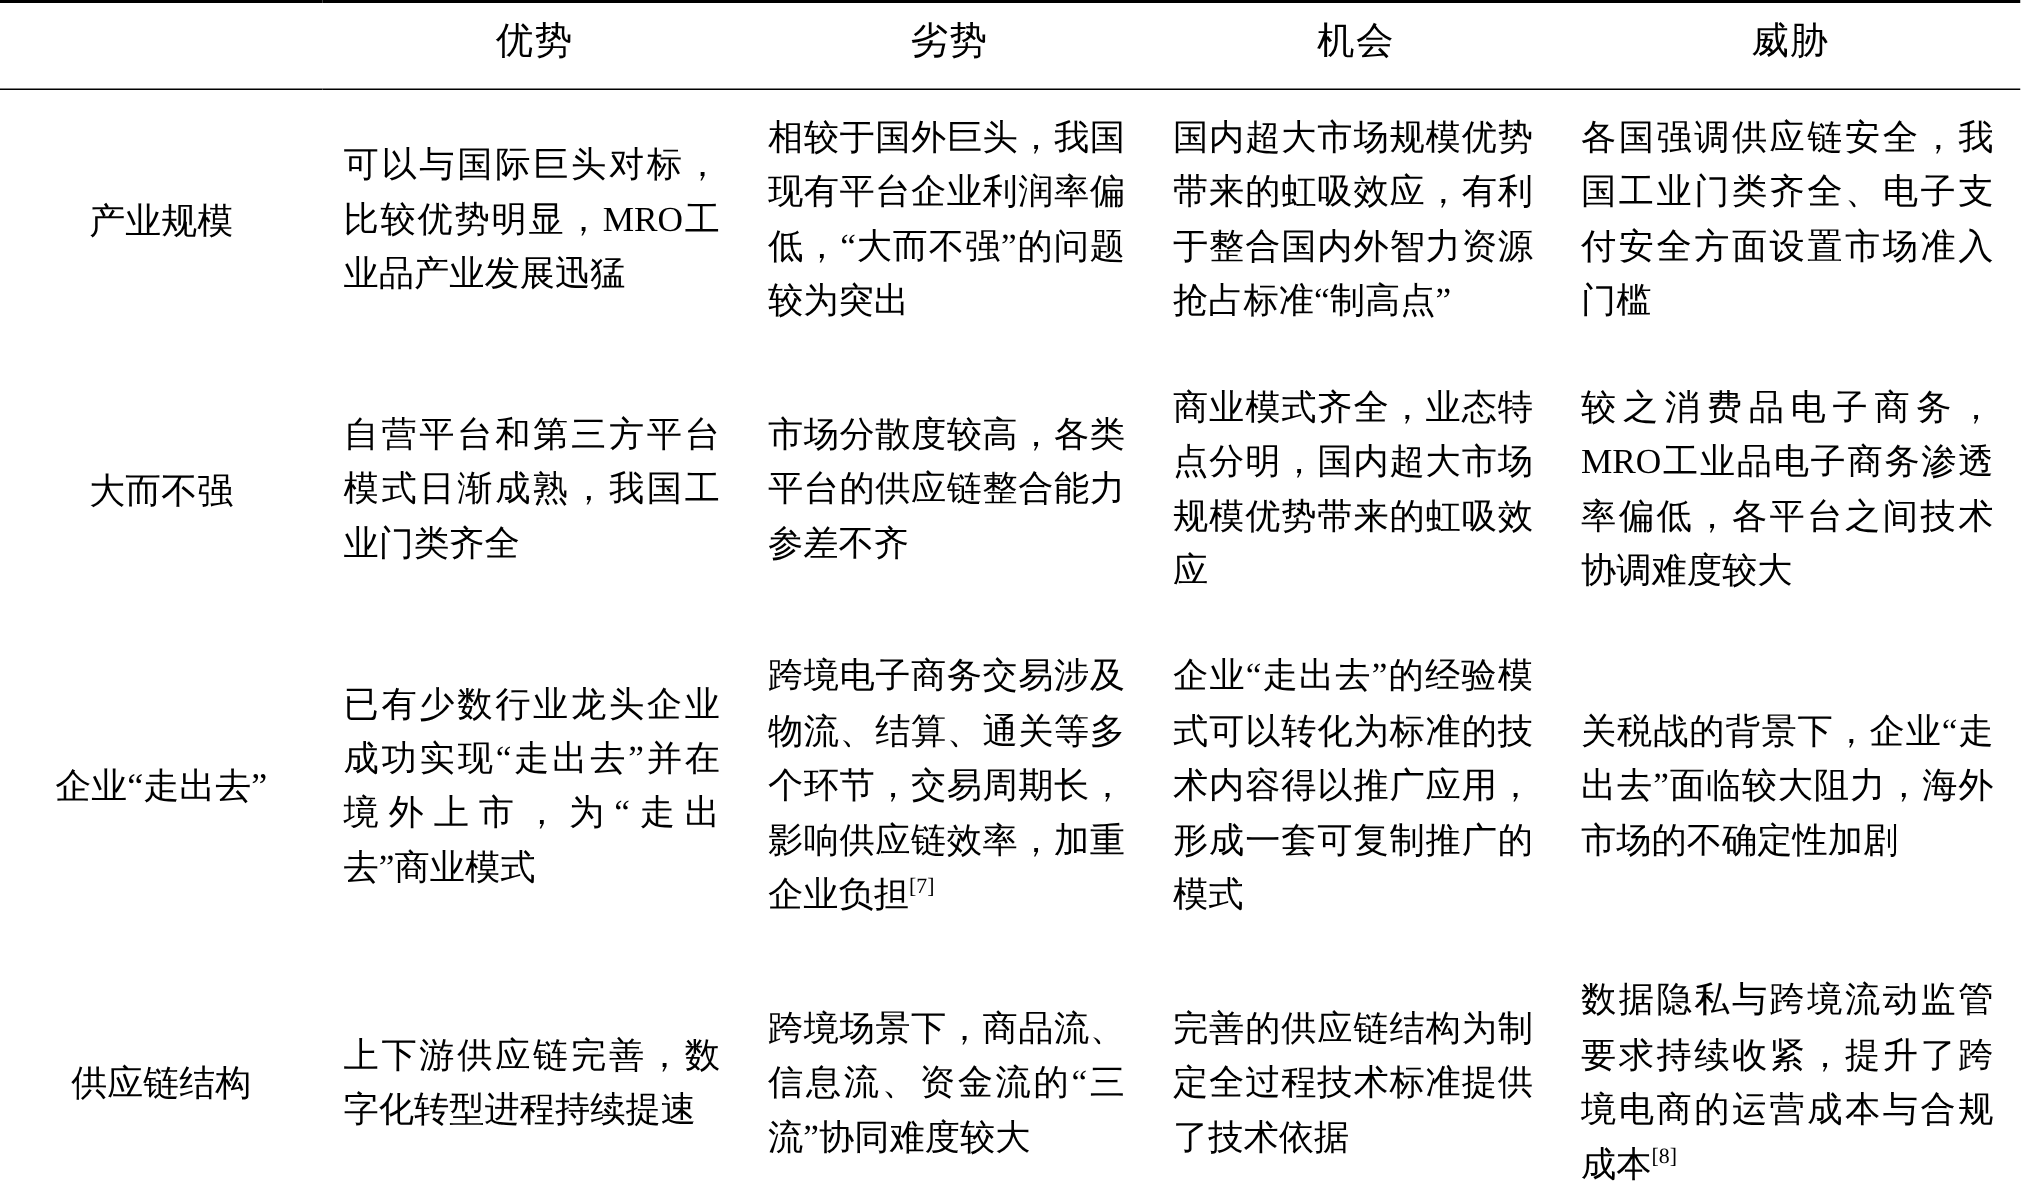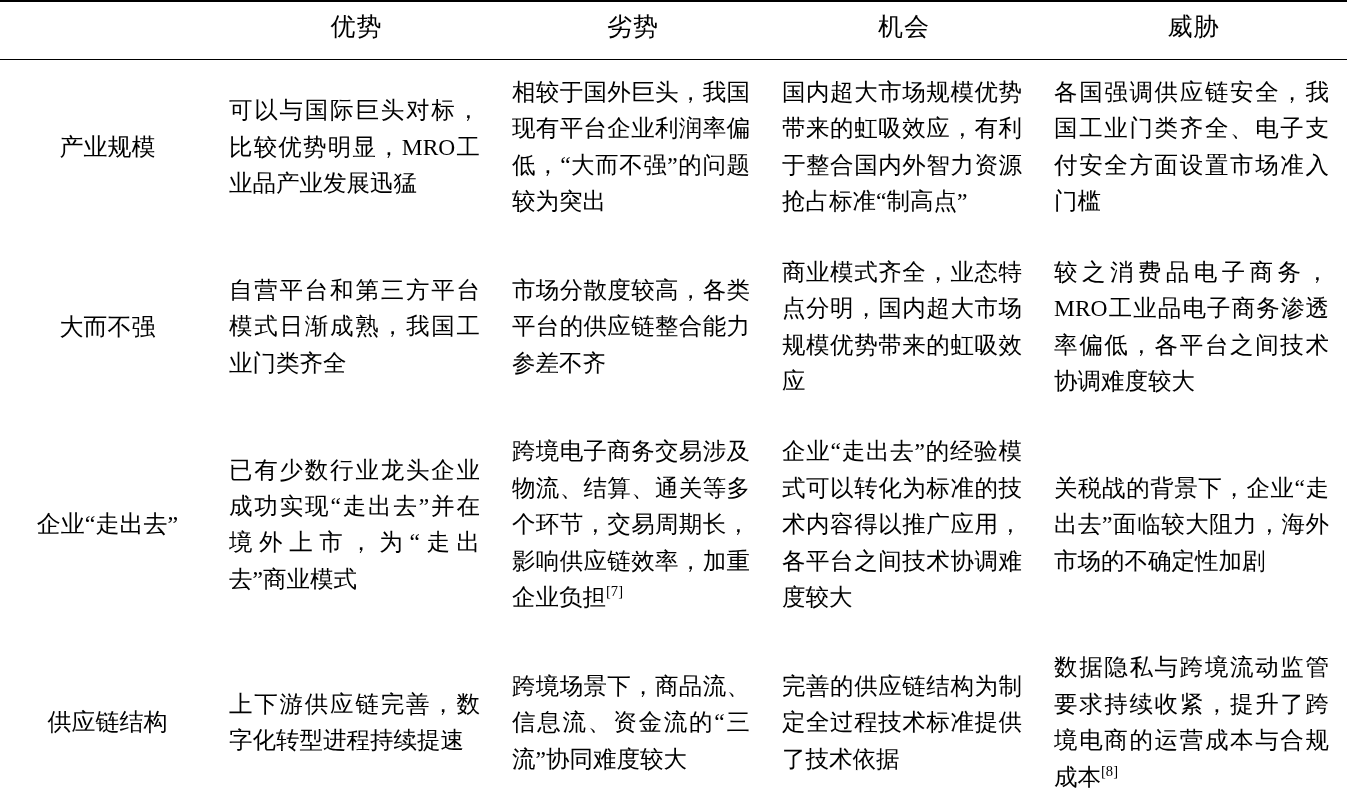--- a/index.html
+++ b/index.html
@@ -110,21 +110,21 @@
         <td class="cell">商业模式齐全，业态特点分明，国内超大市场规模优势带来的虹吸效应</td>
         <td class="cell">较之消费品电子商务，MRO工业品电子商务渗透率偏低，各平台之间技术协调难度较大</td>
       </tr>
       <tr class="spacer-row">
           <td colspan="5"></td>
         </tr>
       <tr>
         <td class="rowlabel">企业“走出去”</td>
         <td class="cell">已有少数行业龙头企业成功实现“走出去”并在境外上市，为“走出去”商业模式</td>
         <td class="cell">跨境电子商务交易涉及物流、结算、通关等多个环节，交易周期长，影响供应链效率，加重企业负担<sup>[7]</sup></td>
-        <td class="cell">企业“走出去”的经验模式可以转化为标准的技术内容得以推广应用，各平台之间技术协调难度较大</td>
+        <td class="cell">企业“走出去”的经验模式可以转化为标准的技术内容得以推广应用，形成一套可复制推广的模式</td>
         <td class="cell">关税战的背景下，企业“走出去”面临较大阻力，海外市场的不确定性加剧</td>
       </tr>
       <tr class="spacer-row">
           <td colspan="5"></td>
         </tr>
       <tr>
         <td class="rowlabel">供应链结构</td>
         <td class="cell">上下游供应链完善，数字化转型进程持续提速</td>
         <td class="cell">跨境场景下，商品流、信息流、资金流的“三流”协同难度较大</td>
         <td class="cell">完善的供应链结构为制定全过程技术标准提供了技术依据</td>

